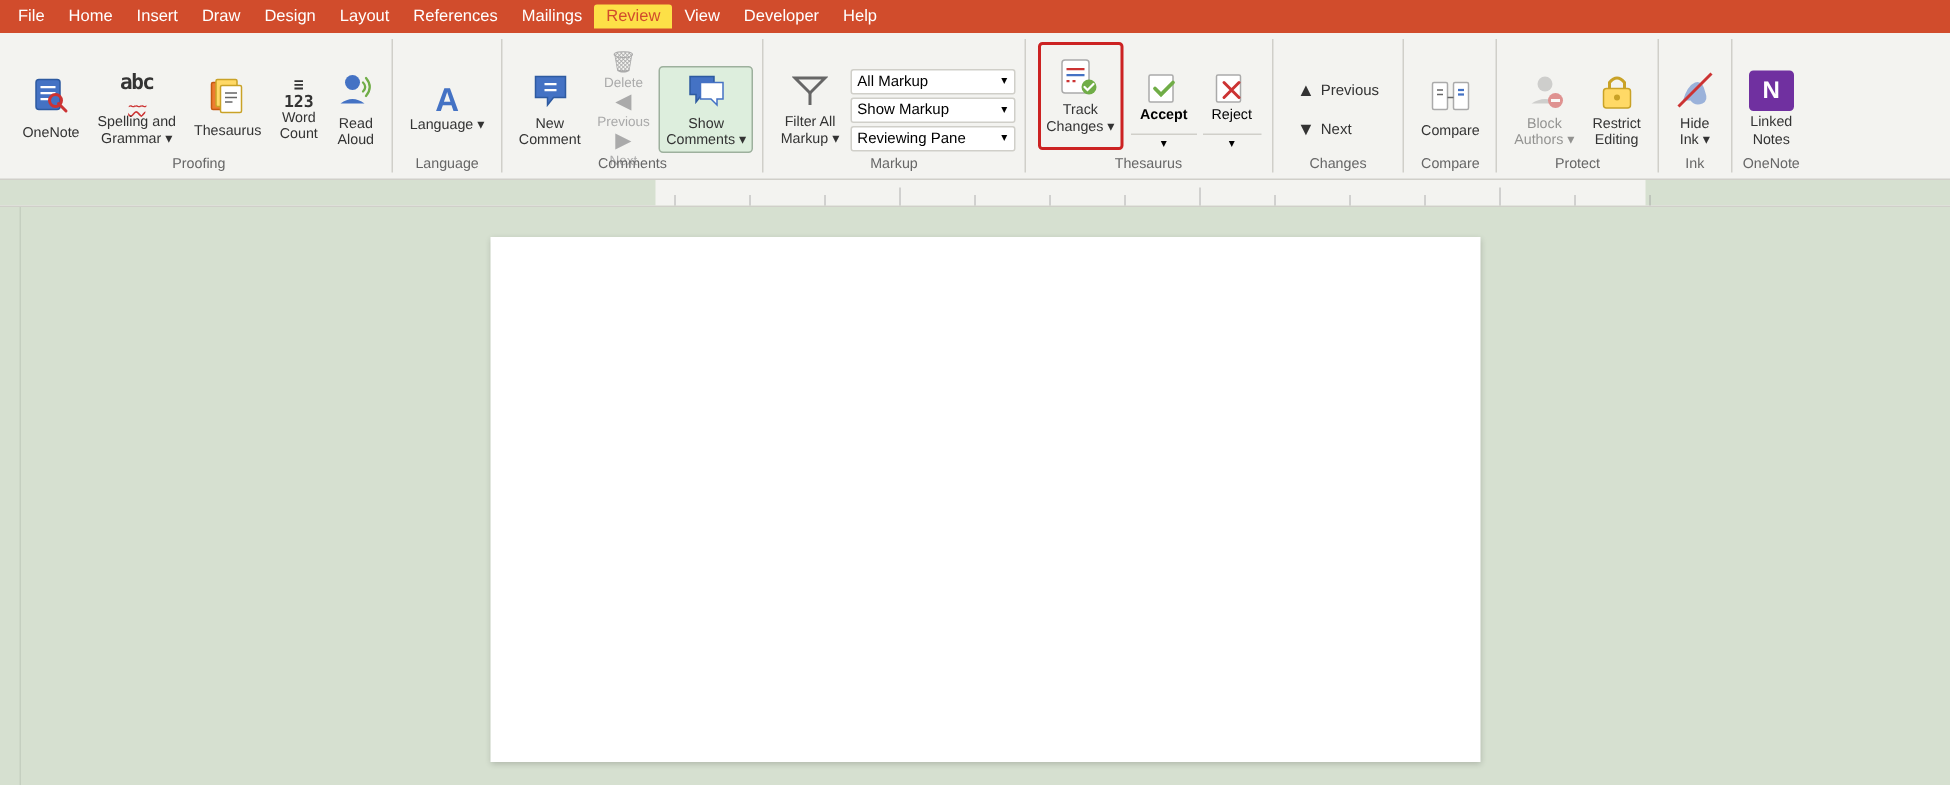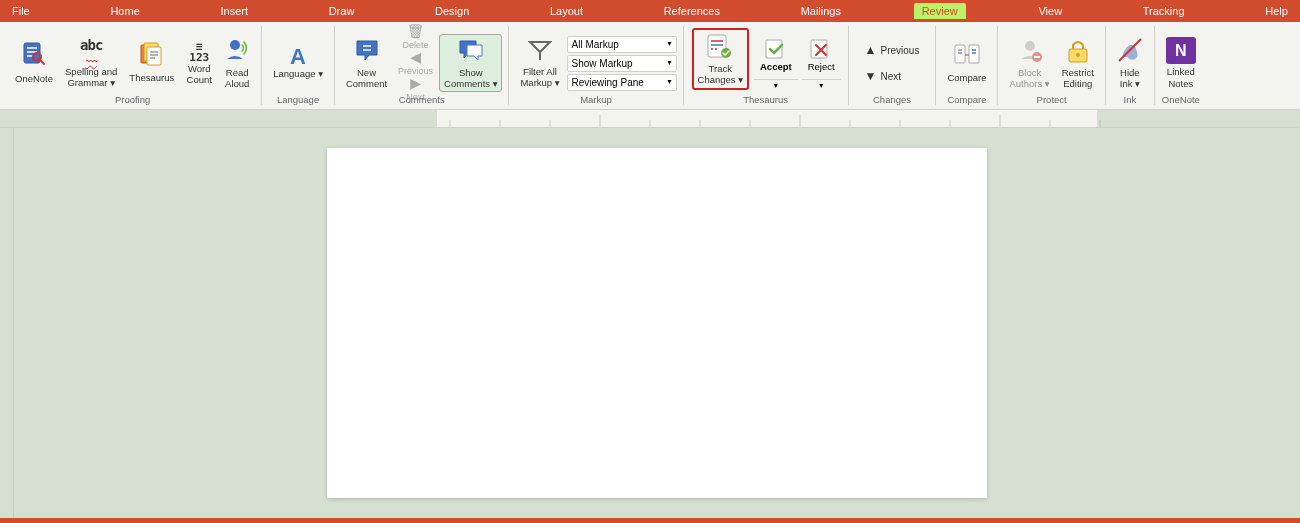--- a/index.html
+++ b/index.html
@@ -5,29 +5,28 @@
     * { margin: 0; padding: 0; box-sizing: border-box; }
     body { font-family: 'Segoe UI', Arial, sans-serif; font-size: 11px; background: #d6e0d0; user-select: none; }
     
     
     .menu-bar {
       background: #d14c2c;
       display: flex;
       align-items: center;
       height: 22px;
       padding: 0 4px;
-      justify-content: space-between;
     }
     .menu-bar span {
       color: white;
       padding: 2px 8px;
       font-size: 11px;
       cursor: pointer;
     }
-    .menu-bar span.active { background: #bef264; color: #d14c2c; border-radius: 2px 2px 0 0; }
+    .menu-bar span.active { background: #fde047; color: #d14c2c; border-radius: 2px 2px 0 0; }
 
     
     .ribbon {
       background: #f3f3f0;
       border-bottom: 1px solid #d0cfc9;
       padding: 4px 0 0 0;
       display: flex;
       flex-direction: column;
     }
     .ribbon-content {
@@ -288,21 +287,21 @@
     <span>File</span>
     <span>Home</span>
     <span>Insert</span>
     <span>Draw</span>
     <span>Design</span>
     <span>Layout</span>
     <span>References</span>
     <span>Mailings</span>
     <span class="active">Review</span>
     <span>View</span>
-    <span>Tracking</span>
+    <span>Developer</span>
     <span>Help</span>
   </div>
 
   <div class="ribbon">
     <div class="ribbon-content">
 
       <div class="ribbon-group">
         <div class="ribbon-group-items">
 
           <div class="ribbon-btn">
@@ -437,21 +436,21 @@
             </div>
           </div>
         </div>
         <div class="ribbon-group-label">Markup</div>
       </div>
 
       <div class="ribbon-group">
         <div class="ribbon-group-items">
 
           <div style="padding:2px;">
-            <div class="ribbon-btn track-changes-highlighted" style="height:62px;">
+            <div class="ribbon-btn track-changes-highlighted" style="height:72px;">
               <div class="icon">
                 <svg width="26" height="26" viewBox="0 0 26 26">
                   <rect x="1" y="2" width="18" height="22" rx="2" fill="white" stroke="#aaa" stroke-width="1"></rect>
                   <line x1="4" y1="8" x2="16" y2="8" stroke="#cc3333" stroke-width="1.5"></line>
                   <line x1="4" y1="12" x2="16" y2="12" stroke="#4472c4" stroke-width="1.5"></line>
                   <line x1="4" y1="16" x2="11" y2="16" stroke="#cc3333" stroke-width="1.5" stroke-dasharray="2,2"></line>
                   <circle cx="19" cy="20" r="5" fill="#70ad47"></circle>
                   <path d="M16 20 L18 22 L22 18" stroke="white" stroke-width="1.5" fill="none" stroke-linecap="round"></path>
                 </svg>
               </div>

